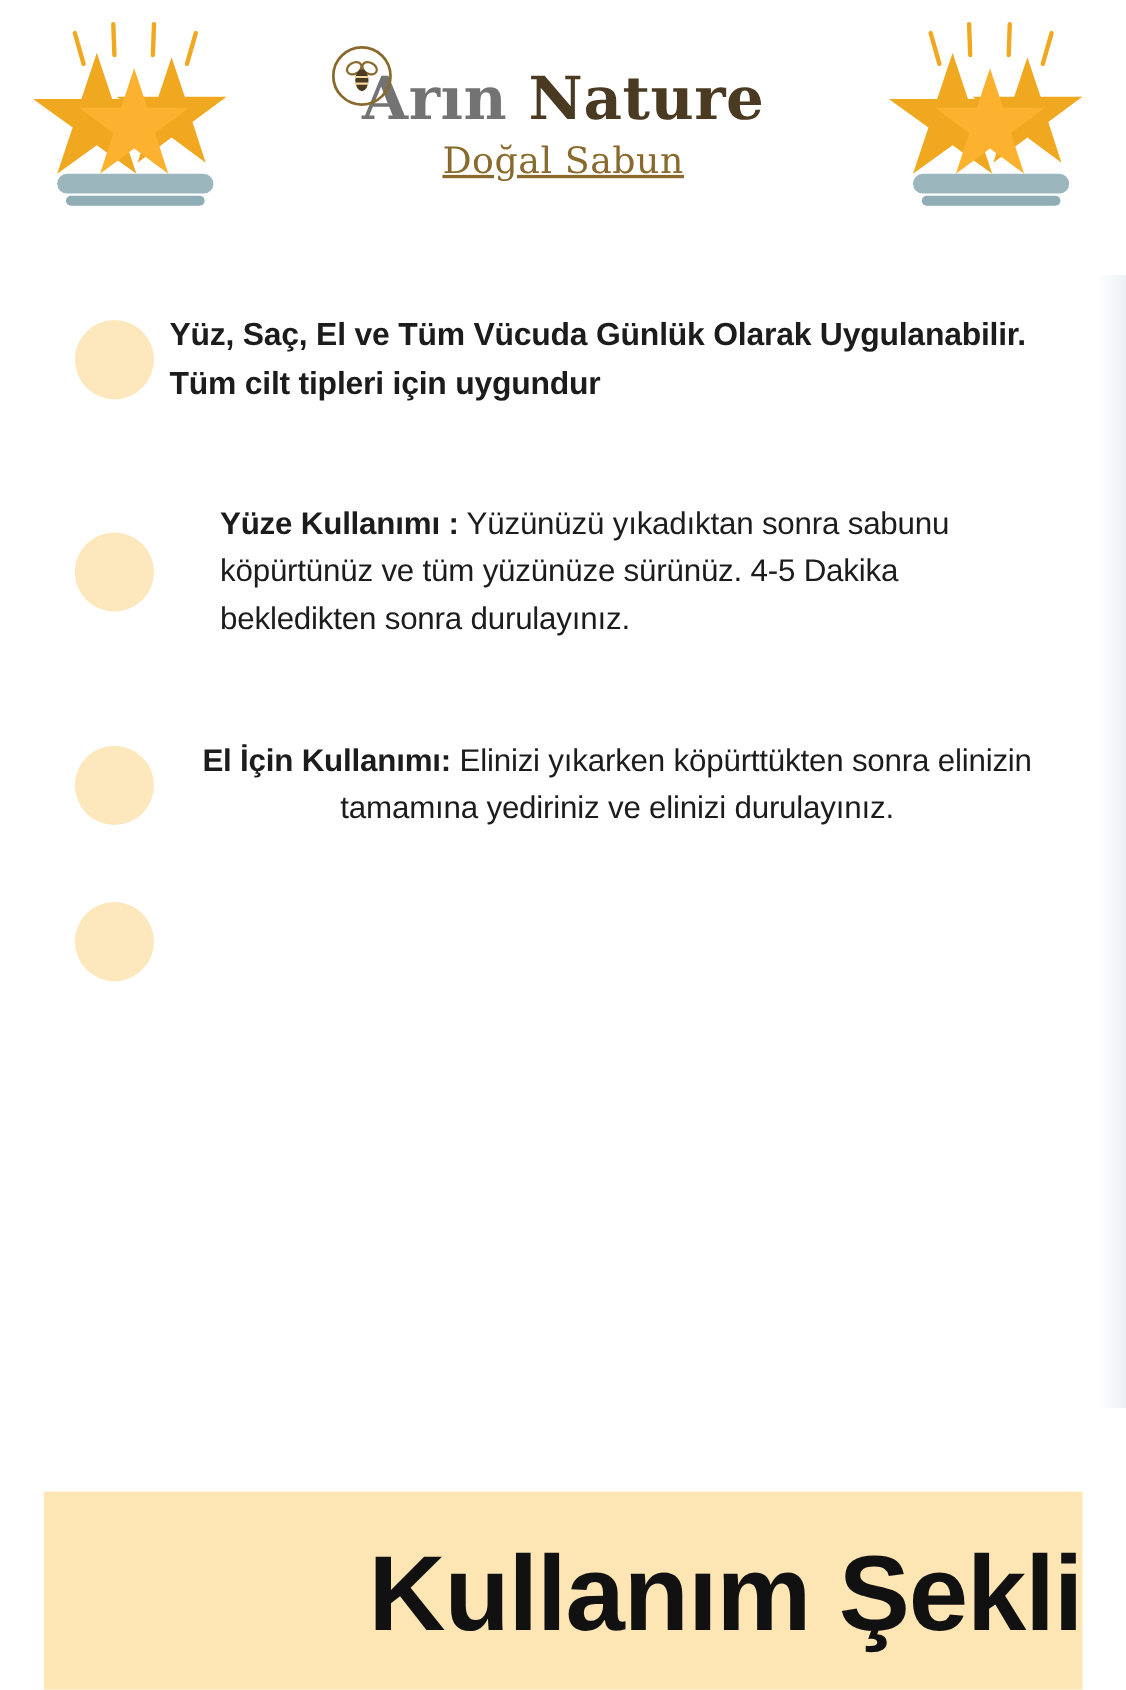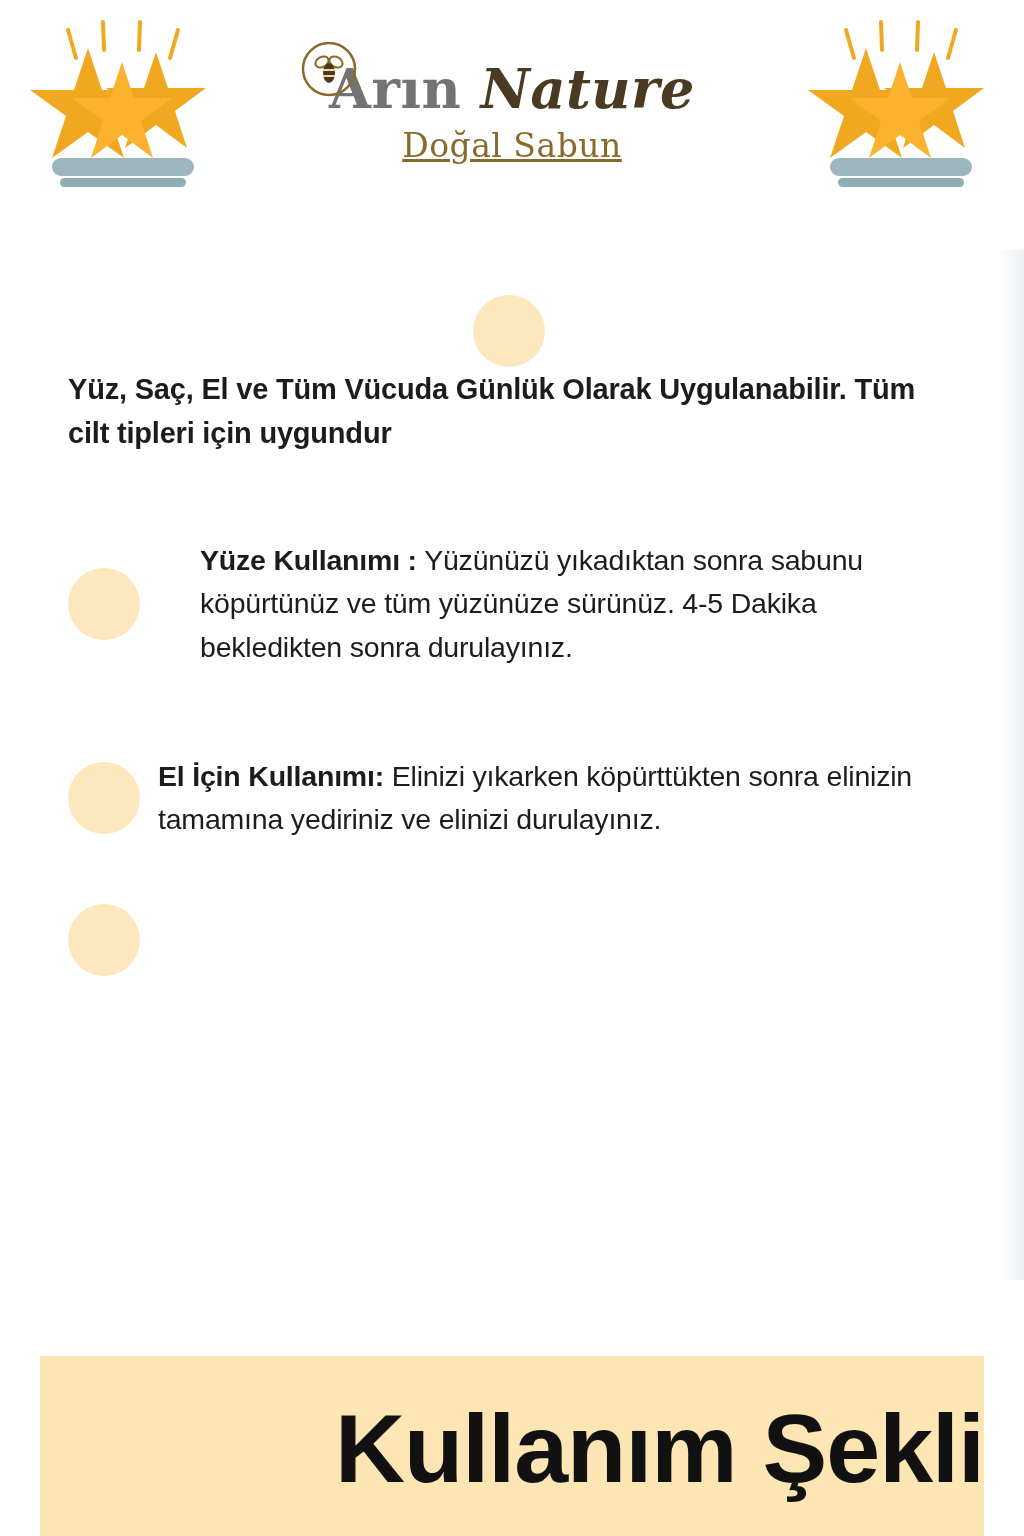--- a/index.html
+++ b/index.html
@@ -33,21 +33,21 @@
   .brand-name {
     font-family: "DejaVu Serif", serif;
     font-size: 54px;
     font-weight: bold;
     color: #7a5a24;
     letter-spacing: 0.5px;
     line-height: 1;
     white-space: nowrap;
   }
   .brand-name .word1 { color: #737373; }
-  .brand-name .word2 { color: #4a3a22; font-style: italic; }
+  .brand-name .word2 { color: #4a3a22; }
   .brand-sub {
     margin-top: 10px;
     font-family: "DejaVu Serif", serif;
     font-size: 33px;
     color: #8a6a2c;
     letter-spacing: 0.5px;
     text-decoration: underline;
   }
   .bee-mark {
     position: absolute;
@@ -91,29 +91,29 @@
     margin-right: 14px;
   }
   .bullet-text {
     font-size: 28.5px;
     line-height: 1.52;
     color: #1c1c1c;
     letter-spacing: -0.2px;
   }
   .bullet-text b { font-weight: bold; }
 
-  .row-1 { margin-top: 30px; flex-direction: column; }
+  .row-1 { margin-top: 18px; }
   .row-1 .bullet-text { font-weight: bold; font-size: 29px; }
   .row-2 { margin-top: 84px; gap: 46px; }
   .row-3 { margin-top: 86px; }
   .row-4 { margin-top: 62px; }
   .row-5 { margin-top: 110px; }
 
   .row-3 .bullet-text,
-  .row-4 .bullet-text { padding-left: 4px; }
+  .row-4 .bullet-text { padding-left: 4px; text-align: center; }
   .row-5 .bullet-text { padding-left: 12px; }
 
   
   .footer {
     position: absolute;
     left: 40px;
     right: 40px;
     bottom: 0;
     height: 180px;
     background: #fde5b4;

